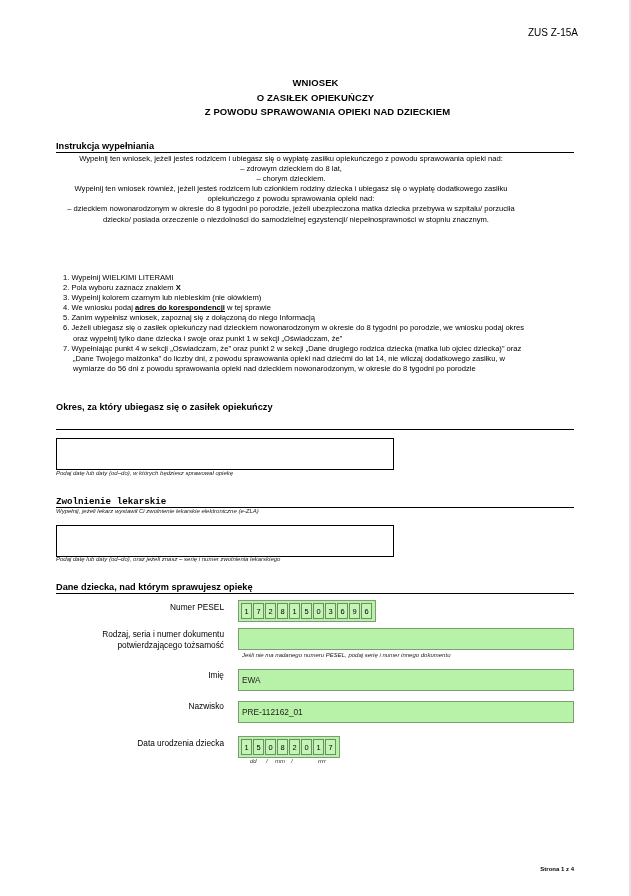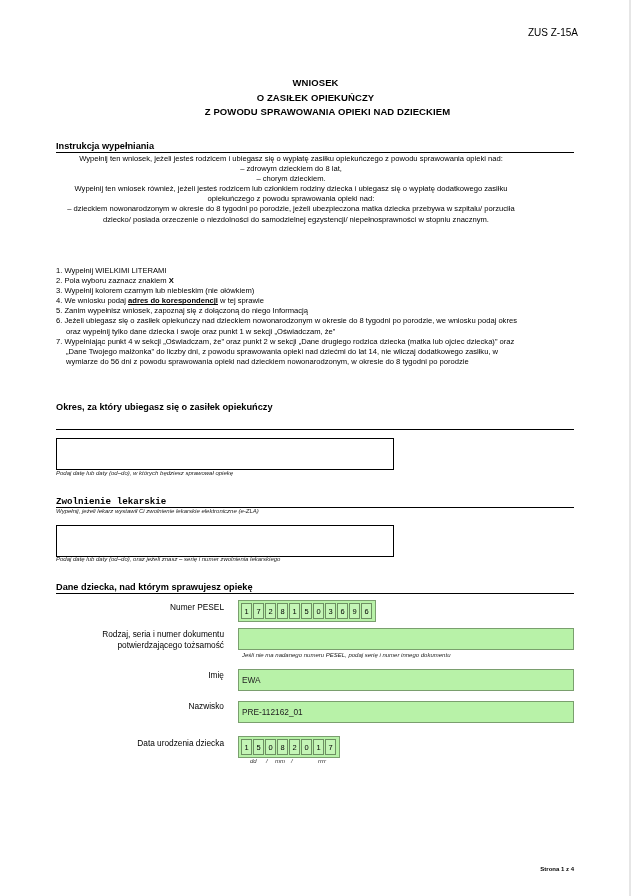--- a/index.html
+++ b/index.html
@@ -10,21 +10,21 @@
   }
   .page { position: absolute; left: 0; top: 0; width: 631px; height: 896px; background:#fff; }
   .page-edge { position:absolute; right:0; top:0; width:2px; height:896px; background:#e6e6e6; }
   .abs { position: absolute; }
   .form-code { right: 53px; top: 27px; font-size: 10px; }
   .title { left: 0; width: 631px; text-align: center; font-weight: bold; font-size: 9.5px; letter-spacing: 0.1px; }
   .section-head { left: 56px; font-weight: bold; font-size: 9.2px; }
   .rule { left: 56px; width: 518px; height: 1px; background: #000; }
   .body-text { left: 56px; font-size: 7.6px; line-height: 10.1px; width: 470px; text-align: center; }
   .body-text p { margin: 0; }
-  .list { left: 56px; font-size: 7.6px; line-height: 10.1px; width: 470px; margin: 0; padding: 0; list-style: none; }
+  .list { left: 56px; font-size: 7.6px; line-height: 10.1px; width: 470px; margin: 7px; padding: 0; list-style: none; }
   .list li { margin: 0; }
   .hang { padding-left: 10px; text-indent: -10px; }
   .note { font-size: 6px; font-style: italic; color: #222; }
   .text-box { border: 1px solid #000; background: #fff; }
   .field-label { font-size: 8.3px; text-align: right; width: 172px; line-height: 11px; }
   .green-field {
     background: #b8f2a8; border: 1px solid #7a9f6e;
     font-size: 8.3px; color: #222; box-sizing: border-box; padding: 0 3px;
     display: flex; align-items: center;
   }

